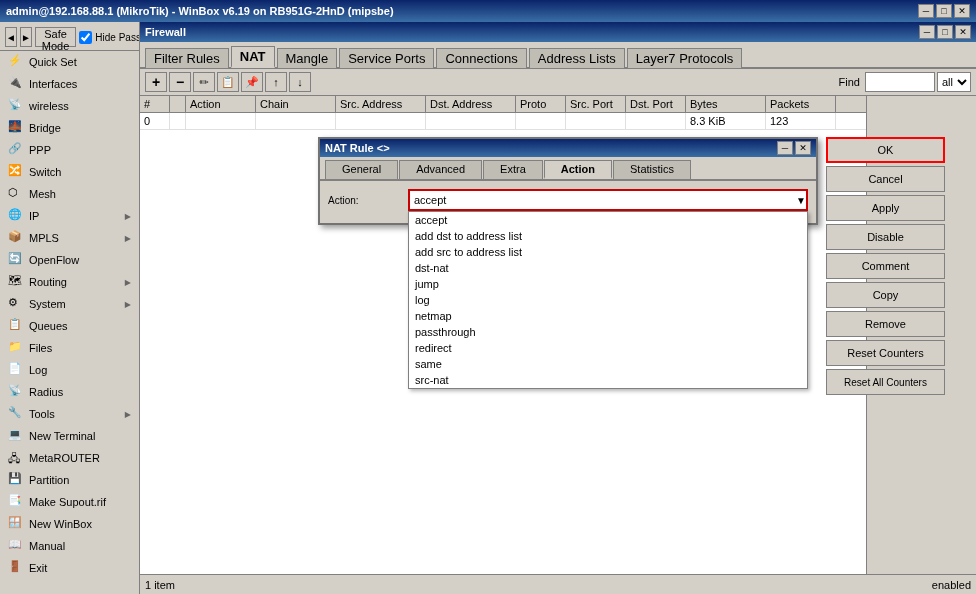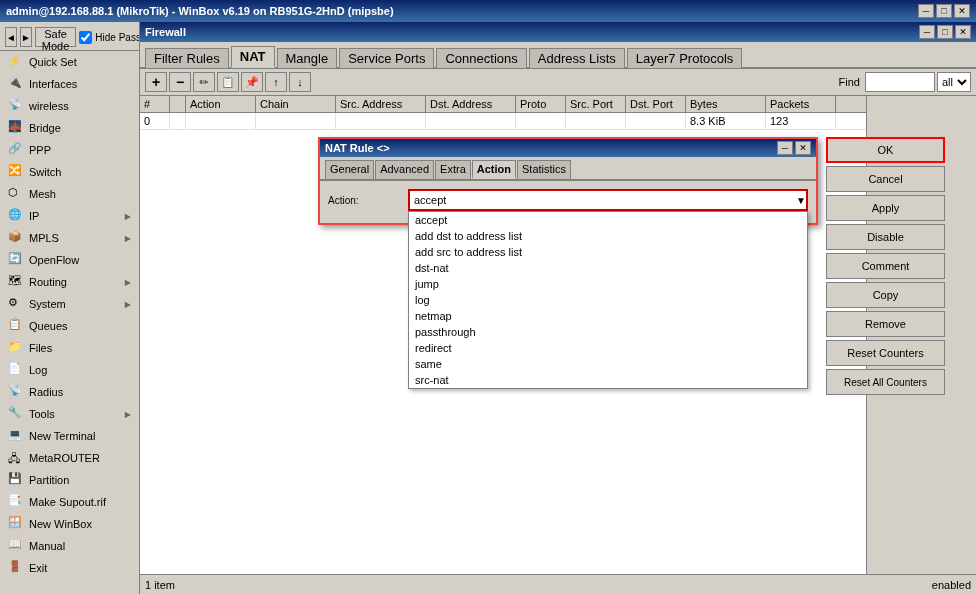--- a/index.html
+++ b/index.html
@@ -122,40 +122,40 @@
     .td.bytes { text-align: left; }
 
     
     .status-bar {
       height: 20px; border-top: 1px solid #808080;
       background: #d4d0c8; display: flex; align-items: center;
       padding: 0 5px; font-size: 11px;
     }
     .dialog {
       background: #d4d0c8;
-      border: 2px solid #ef4444;
+      border: 2px solid #737373;
       box-shadow: 3px 3px 6px rgba(0,0,0,0.4);
       width: 500px;
       position: absolute;
       top: 115px;
       left: 178px;
     }
     .dialog-titlebar {
       background: linear-gradient(to bottom, #0a246a, #3a6ea5);
       color: white; height: 18px; display: flex;
       align-items: center; justify-content: space-between;
       padding: 0 5px; font-size: 11px; font-weight: bold;
     }
     .dialog-titlebar-controls { display: flex; gap: 2px; }
     .dialog-tab-bar {
       display: flex; gap: 1px; padding: 3px 5px 0;
       background: #d4d0c8; border-bottom: 2px solid #808080;
     }
     .dialog-tab {
-      padding: 2px 4px; border: 1px solid #808080;
+      padding: 2px 16px; border: 1px solid #808080;
       background: #c0bdb5; cursor: pointer; font-size: 11px;
       border-bottom: none;
     }
     .dialog-tab.active {
       background: #d4d0c8; font-weight: bold;
       border-bottom: 2px solid #d4d0c8; z-index:1;
     }
     .dialog-content { padding: 8px; }
     .form-row {
       display: flex; align-items: center; margin-bottom: 4px;

